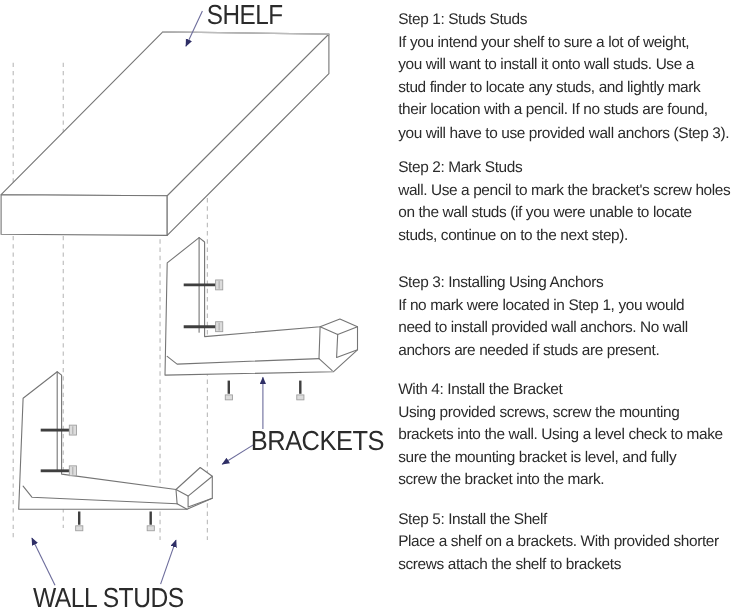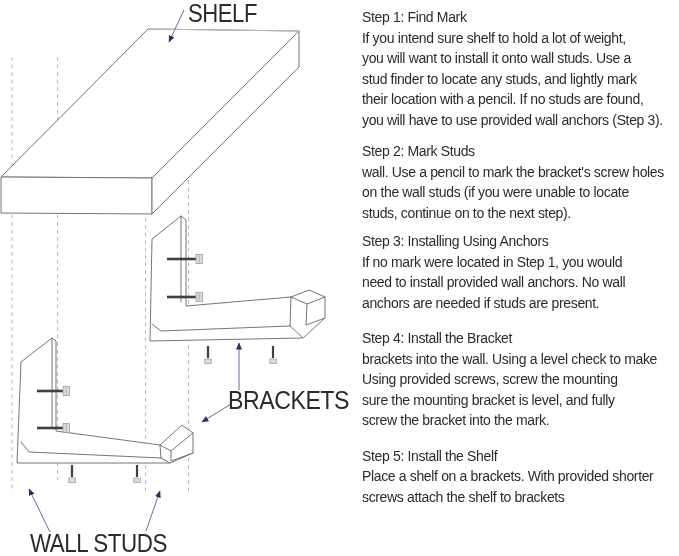--- a/index.html
+++ b/index.html
@@ -21,21 +21,21 @@
   .navhead{fill:var(--arrow);stroke:none;}
   .scrshaft{stroke:var(--screw);fill:none;}
   .scrhead{fill:var(--screw-head);stroke:#9e9e9e;stroke-width:0.8;}
   .scrtick{stroke:#a9a9a9;stroke-width:0.9;fill:none;}
   .lbl{fill:var(--text);font-size:25px;letter-spacing:-0.5px;}
   #instructions{
     position:absolute;left:362px;top:7px;width:315px;
     color:var(--text);font-size:14px;line-height:20.5px;letter-spacing:-0.35px;
   }
   .step{margin-bottom:11px;}
-  .step:nth-child(2){margin-bottom:8px;}
+  .step:nth-child(2){margin-bottom:23px;}
   .step:nth-child(3){margin-bottom:15px;}
   .step:nth-child(4){margin-bottom:15px;}
   .step-title,.line{white-space:nowrap;}
 </style>
 </head>
 <body>
 
 <div id="canvas" style="--text: #2b2b2b; --line: #757575; --light-line: #bcbcbc; --dashed: #b9b9b9; --arrow: #2f2f66; --arrow-line: #6c6c9b; --screw: #3f3f3f; --screw-head: #dcdcdc;">
 
   <svg id="diagram" width="360" height="556" viewBox="0 0 360 556">
@@ -116,23 +116,23 @@
       <line class="navline" marker-end="url(#ah)" x1="146" y1="531" x2="160" y2="491"></line>
     </g>
 
     <text class="lbl" x="188" y="22" textLength="69" lengthAdjust="spacingAndGlyphs">SHELF</text>
     <text class="lbl" x="228" y="409" textLength="121" lengthAdjust="spacingAndGlyphs">BRACKETS</text>
     <text class="lbl" x="30" y="552" textLength="137" lengthAdjust="spacingAndGlyphs">WALL STUDS</text>
   </svg>
 
   <div id="instructions">
     <div class="step">
-      <div class="step-title">Step 1: Find Mark</div>
+      <div class="step-title">Step 1: Studs Studs</div>
       <div class="step-body">
-          <div class="line">If you intend sure shelf to hold a lot of weight,</div>
+          <div class="line">If you intend your shelf to sure a lot of weight,</div>
           <div class="line">you will want to install it onto wall studs. Use a</div>
           <div class="line">stud finder to locate any studs, and lightly mark</div>
           <div class="line">their location with a pencil. If no studs are found,</div>
           <div class="line">you will have to use provided wall anchors (Step 3).</div>
         </div>
     </div>
 
     <div class="step">
       <div class="step-title">Step 2: Mark Studs</div>
       <div class="step-body">
@@ -145,24 +145,24 @@
     <div class="step">
       <div class="step-title">Step 3: Installing Using Anchors</div>
       <div class="step-body">
           <div class="line">If no mark were located in Step 1, you would</div>
           <div class="line">need to install provided wall anchors. No wall</div>
           <div class="line">anchors are needed if studs are present.</div>
         </div>
     </div>
 
     <div class="step">
-      <div class="step-title">Step 4: Install the Bracket</div>
+      <div class="step-title">With 4: Install the Bracket</div>
       <div class="step-body">
+          <div class="line">Using provided screws, screw the mounting</div>
           <div class="line">brackets into the wall. Using a level check to make</div>
-          <div class="line">Using provided screws, screw the mounting</div>
           <div class="line">sure the mounting bracket is level, and fully</div>
           <div class="line">screw the bracket into the mark.</div>
         </div>
     </div>
 
     <div class="step">
       <div class="step-title">Step 5: Install the Shelf</div>
       <div class="step-body">
           <div class="line">Place a shelf on a brackets. With provided shorter</div>
           <div class="line">screws attach the shelf to brackets</div>

